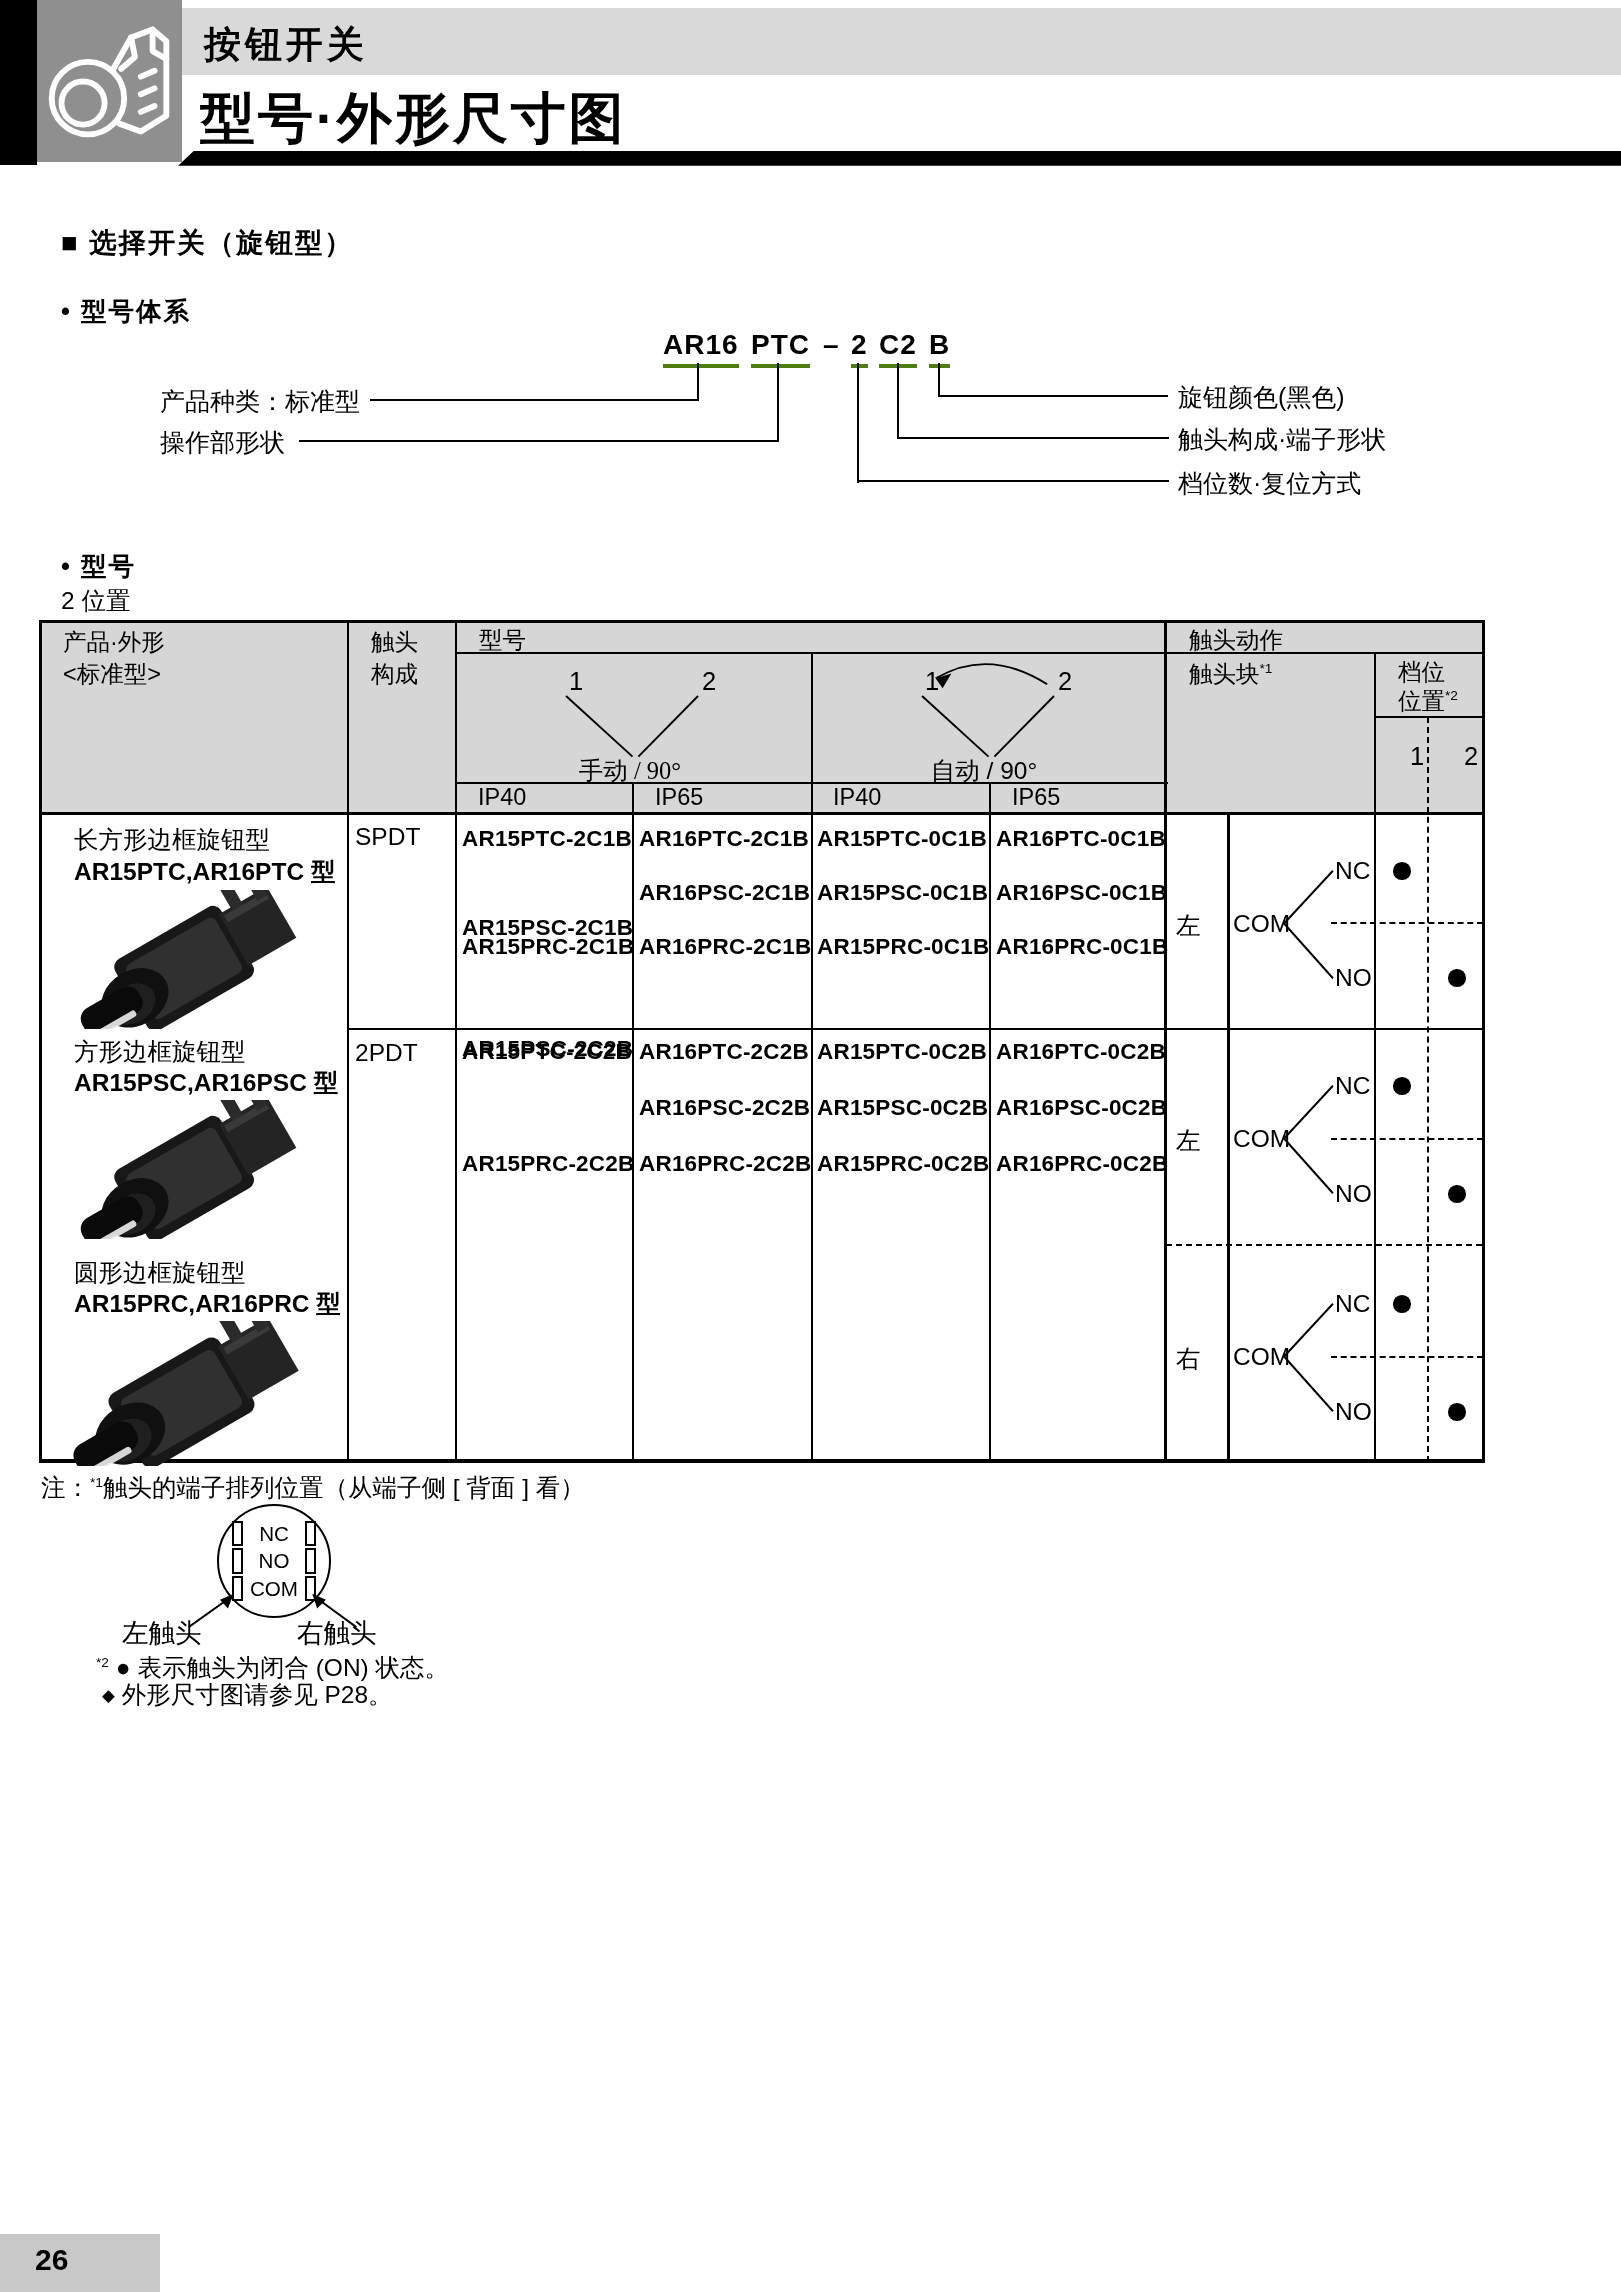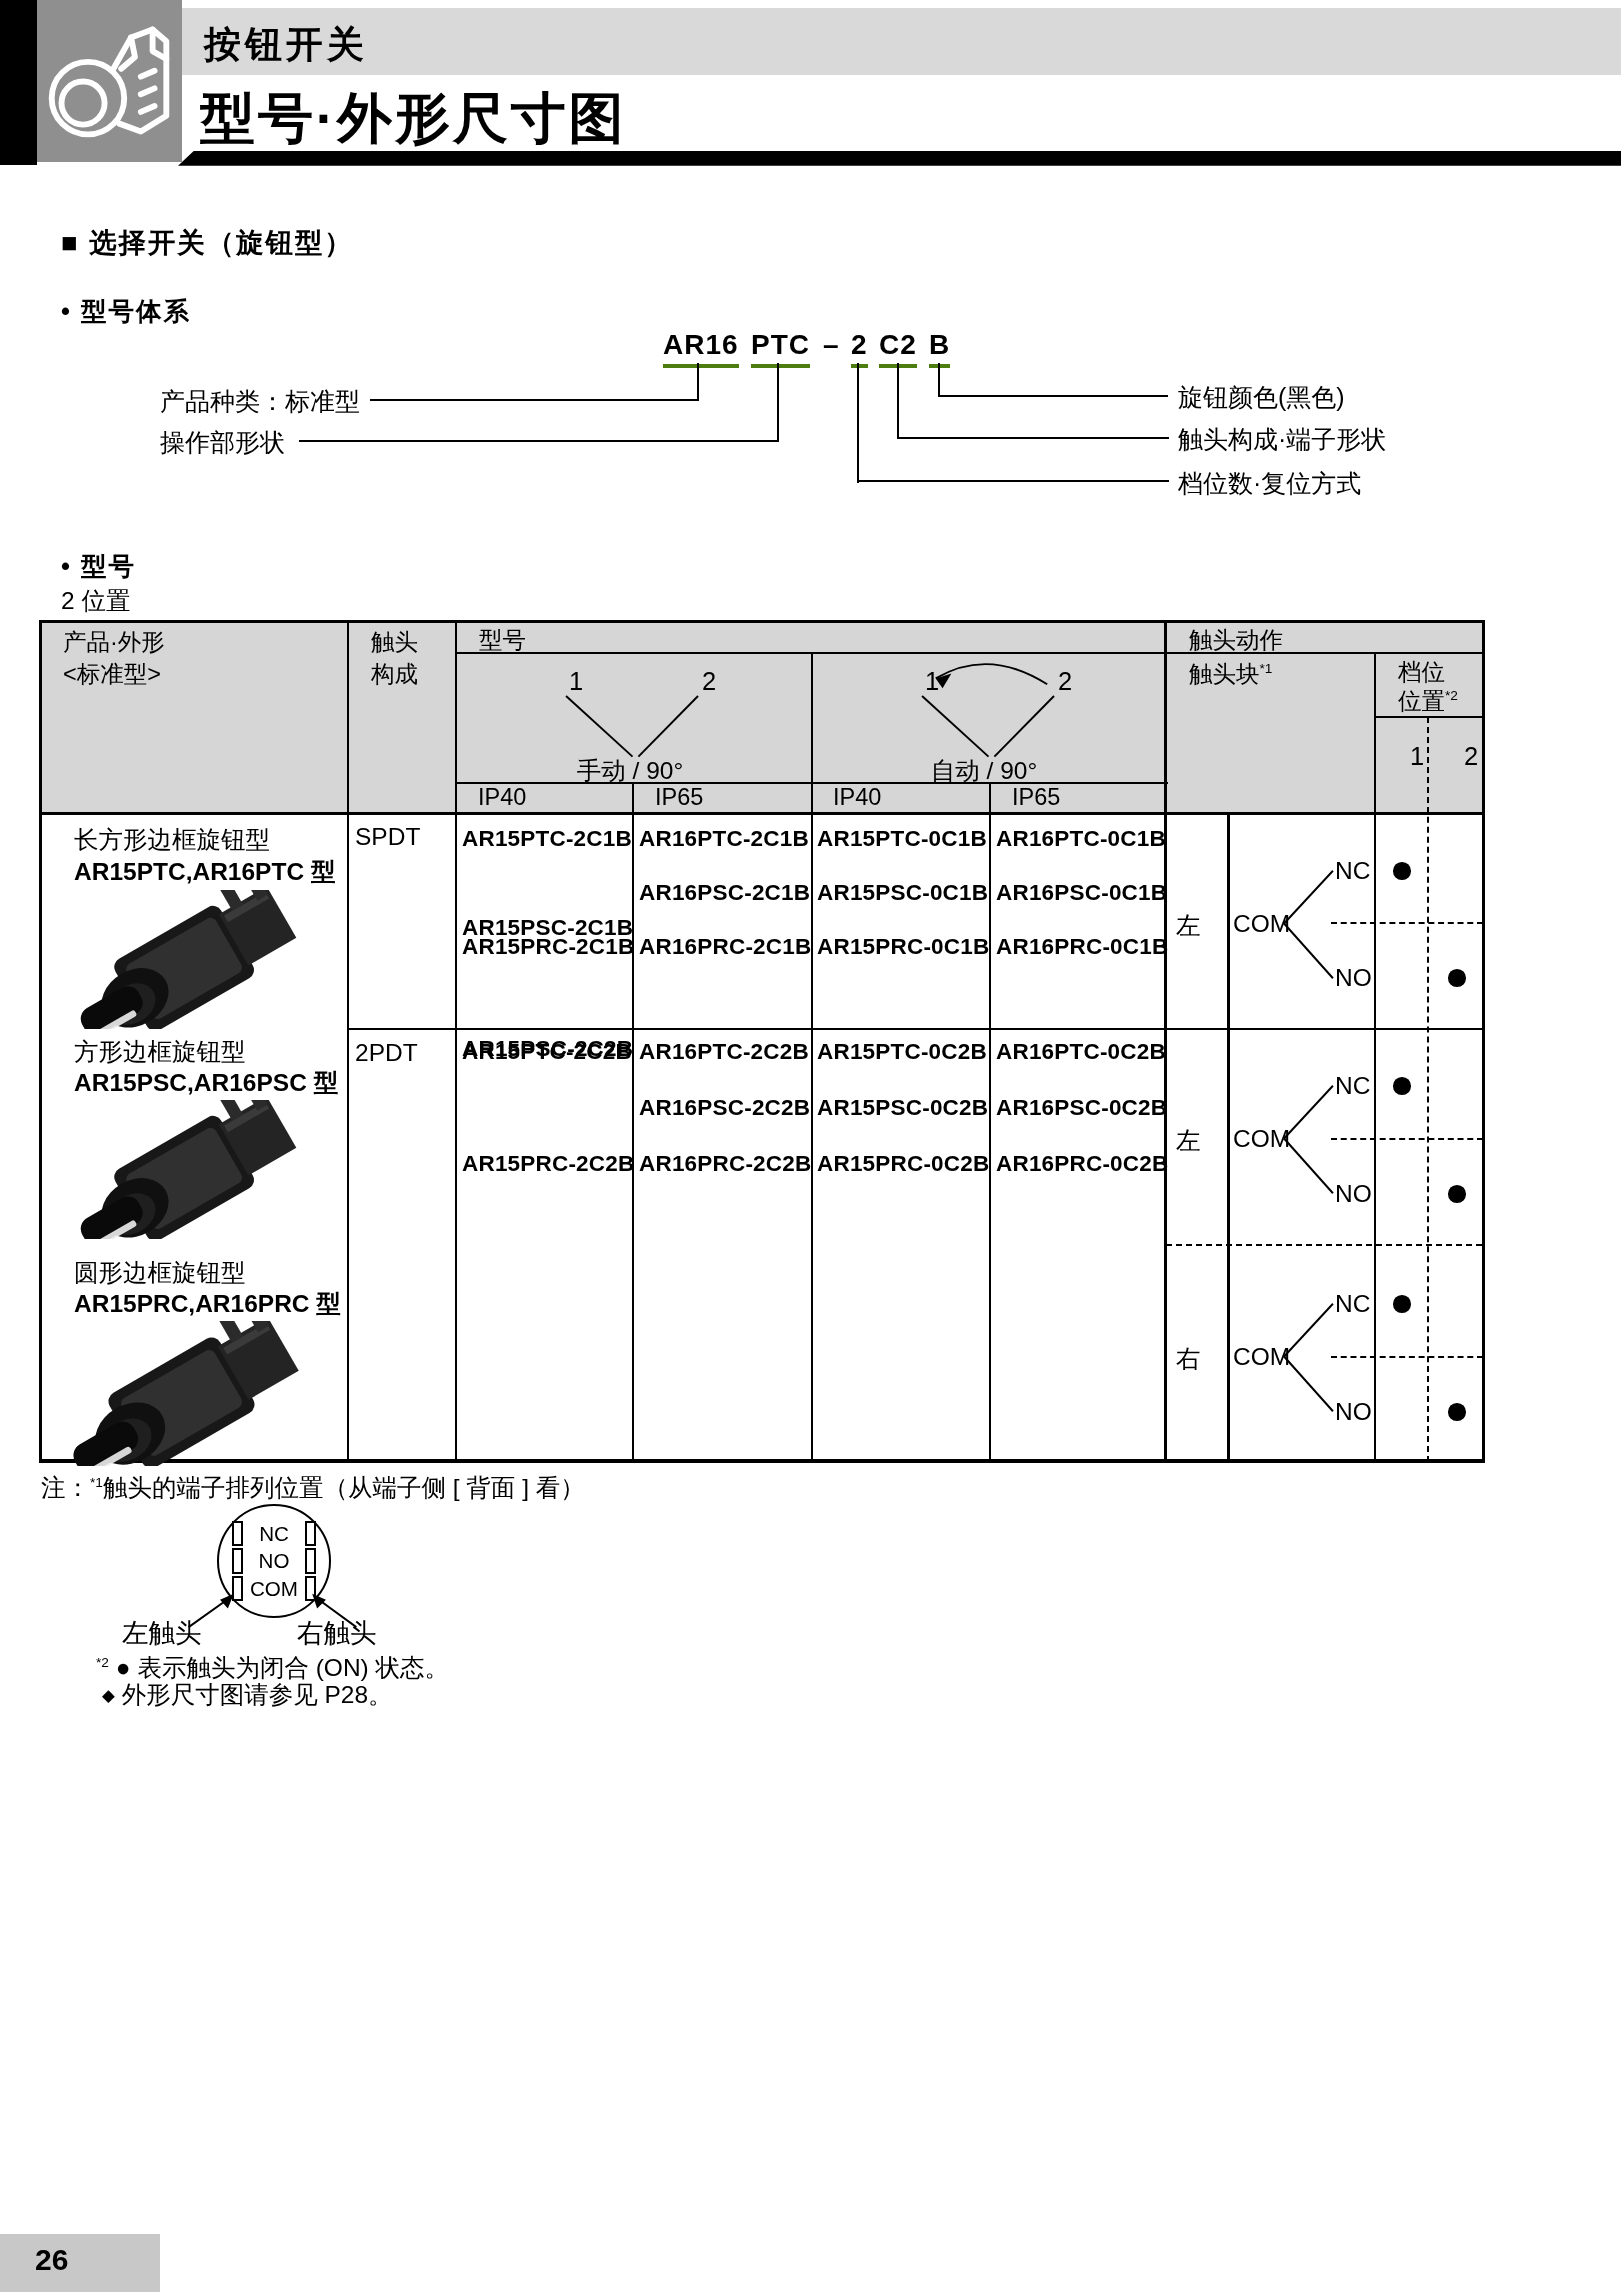--- a/index.html
+++ b/index.html
@@ -169,21 +169,21 @@
 <span class="abs cell-text center" style="left:1428px;top:742px;width:54px;font-size:25.5px;">2</span>
 
 <span class="abs cell-text" style="left:553px;top:667px;font-size:25.5px;">1</span>
 <span class="abs cell-text" style="left:686px;top:667px;font-size:25.5px;">2</span>
 <div class="abs" style="left:456px;top:653px;">
   <svg width="356" height="131" viewBox="0 0 363 134">
     <line x1="112" y1="44" x2="180" y2="106" stroke="#000" stroke-width="2"></line>
     <line x1="247" y1="44" x2="186" y2="106" stroke="#000" stroke-width="2"></line>
   </svg>
 </div>
-<span class="abs cell-text center" style="left:456px;top:754px;width:316px;font-size:24.5px;">手动 / 90°</span>
+<span class="abs cell-text center" style="left:456px;top:754px;width:316px;font-size:24.5px;font-family:Liberation Serif, serif;">手动 / 90°</span>
 
 <span class="abs cell-text" style="left:909px;top:667px;font-size:25.5px;">1</span>
 <span class="abs cell-text" style="left:1042px;top:667px;font-size:25.5px;">2</span>
 <div class="abs" style="left:812px;top:653px;">
   <svg width="355" height="131" viewBox="0 0 362 134">
     <line x1="112" y1="44" x2="180" y2="106" stroke="#000" stroke-width="2"></line>
     <line x1="247" y1="44" x2="186" y2="106" stroke="#000" stroke-width="2"></line>
     <path d="M 240,32 Q 180,-6 126,26" fill="none" stroke="#000" stroke-width="2"></path>
     <polygon points="126,26 142,21 133,36" fill="#000"></polygon>
   </svg>

